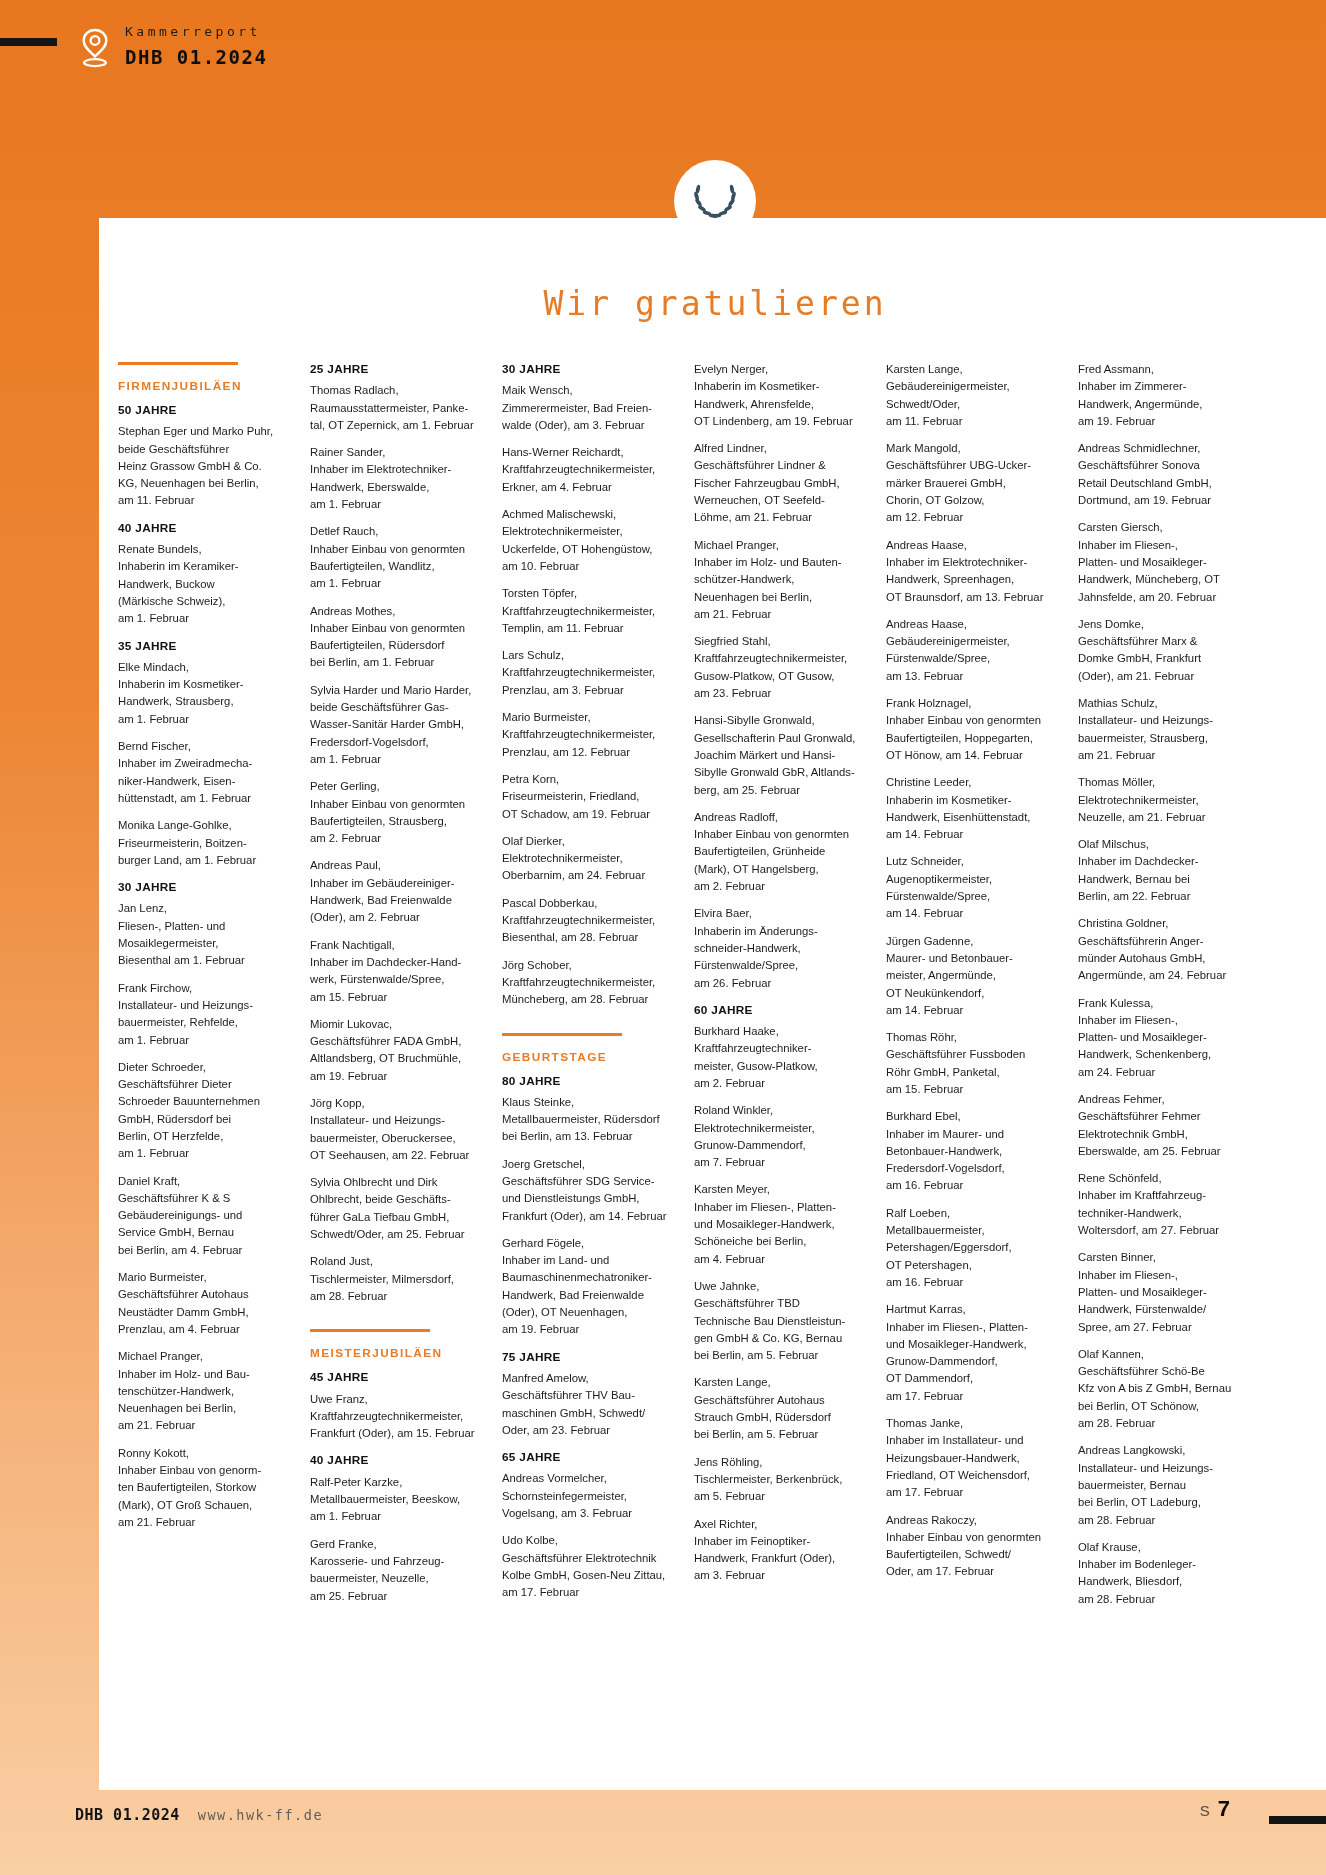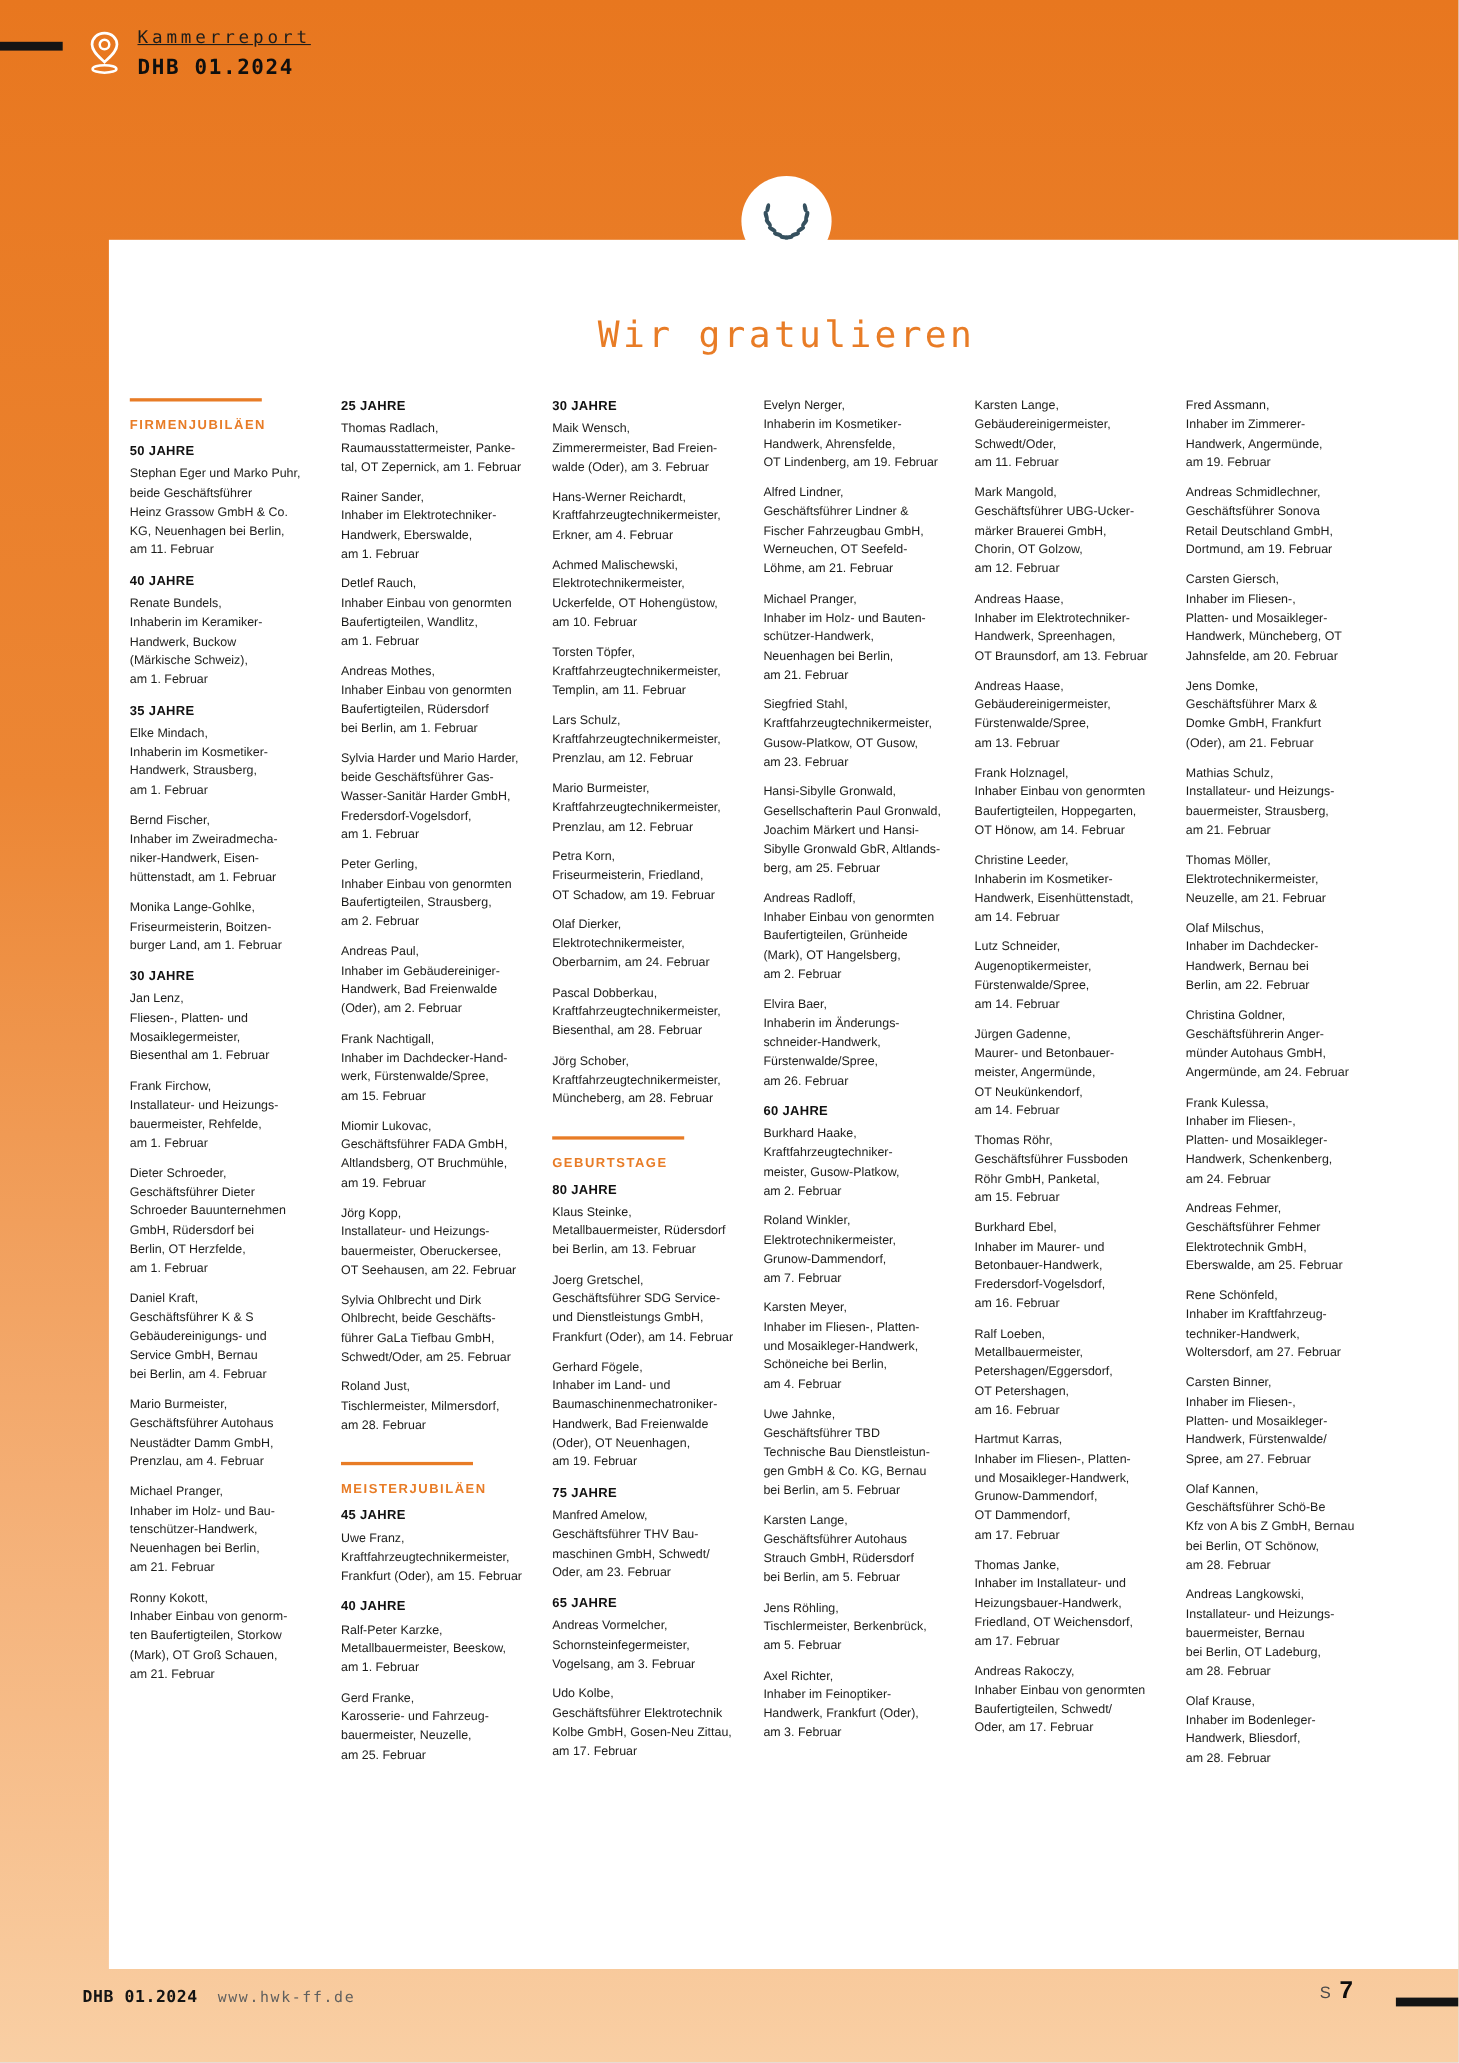--- a/index.html
+++ b/index.html
@@ -4,21 +4,21 @@
 <style>
   html,body{margin:0;padding:0;background:#d8d8d8;}
   .page{
     position:relative;width:1326px;height:1875px;overflow:hidden;
     background:linear-gradient(180deg,#e8771f 0%,#ec8634 38%,#f4ae74 72%,#f9cfa4 100%);
     font-family:"Liberation Sans",sans-serif;
   }
   .topbar-dash{position:absolute;left:0;top:38px;width:57px;height:8px;background:#141414;}
   .masthead{position:absolute;left:78px;top:24px;display:flex;gap:13px;align-items:flex-start;}
   .pin{display:block;margin-top:2px;}
-  .masthead-title{font-family:"DejaVu Sans Mono",monospace;font-size:16px;letter-spacing:3.5px;color:#1d1d1b;text-decoration:underline;}
+  .masthead-title{font-family:"DejaVu Sans Mono",monospace;font-size:13px;letter-spacing:3.5px;color:#1d1d1b;}
   .masthead-issue{font-family:"DejaVu Sans Mono",monospace;font-size:19px;font-weight:bold;letter-spacing:1.5px;color:#0f0f0f;margin-top:7px;}
   .card{position:absolute;left:99px;top:218px;width:1232px;height:1572px;background:#ffffff;}
   .laurel-bump{
     position:absolute;left:50%;top:-58px;transform:translateX(-50%);
     width:82px;height:82px;border-radius:50%;background:#ffffff;
     display:flex;align-items:center;justify-content:center;
   }
   .title{
     margin:66px 0 0;text-align:center;font-family:"DejaVu Sans Mono",monospace;
     font-weight:400;font-size:33px;letter-spacing:3px;color:#e87c26;
@@ -221,21 +221,21 @@
 Erkner, am 4. Februar</div>
           <div class="entry">Achmed Malischewski,
 Elektrotechnikermeister,
 Uckerfelde, OT Hohengüstow,
 am 10. Februar</div>
           <div class="entry">Torsten Töpfer,
 Kraftfahrzeugtechnikermeister,
 Templin, am 11. Februar</div>
           <div class="entry">Lars Schulz,
 Kraftfahrzeugtechnikermeister,
-Prenzlau, am 12. Februar</div>
+Prenzlau, am 3. Februar</div>
           <div class="entry">Mario Burmeister,
 Kraftfahrzeugtechnikermeister,
 Prenzlau, am 12. Februar</div>
           <div class="entry">Petra Korn,
 Friseurmeisterin, Friedland,
 OT Schadow, am 19. Februar</div>
           <div class="entry">Olaf Dierker,
 Elektrotechnikermeister,
 Oberbarnim, am 24. Februar</div>
           <div class="entry">Pascal Dobberkau,

